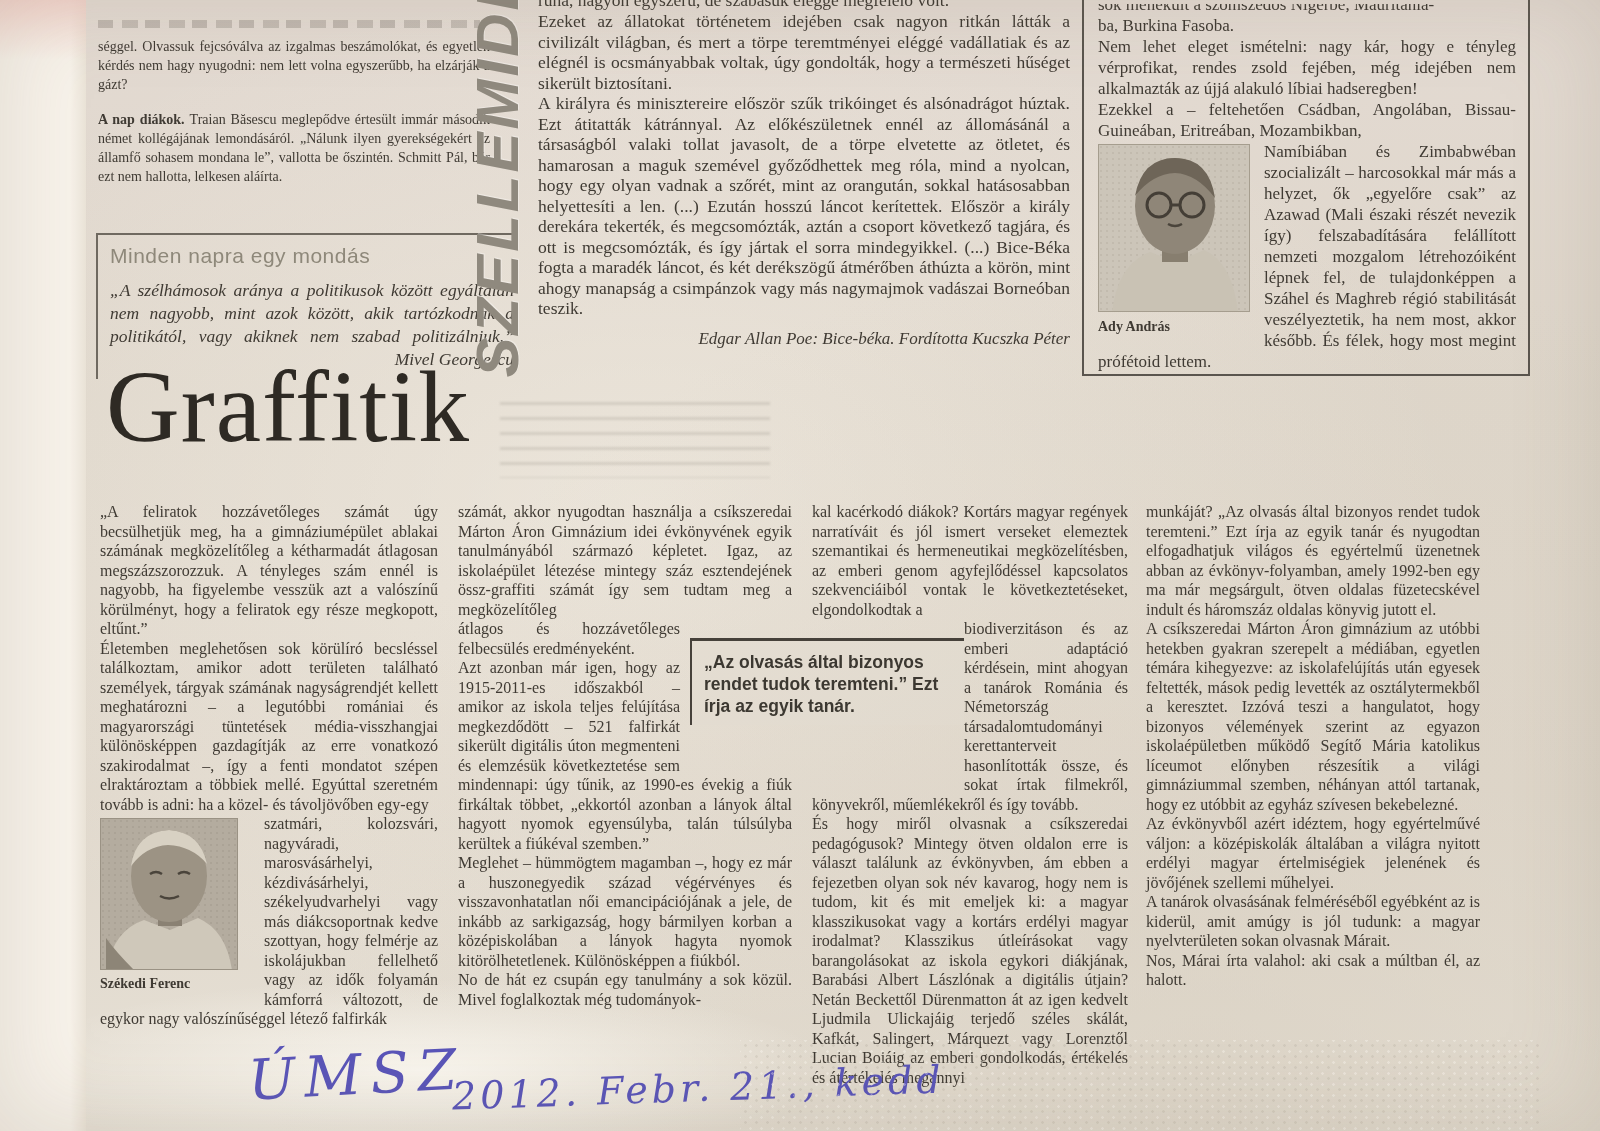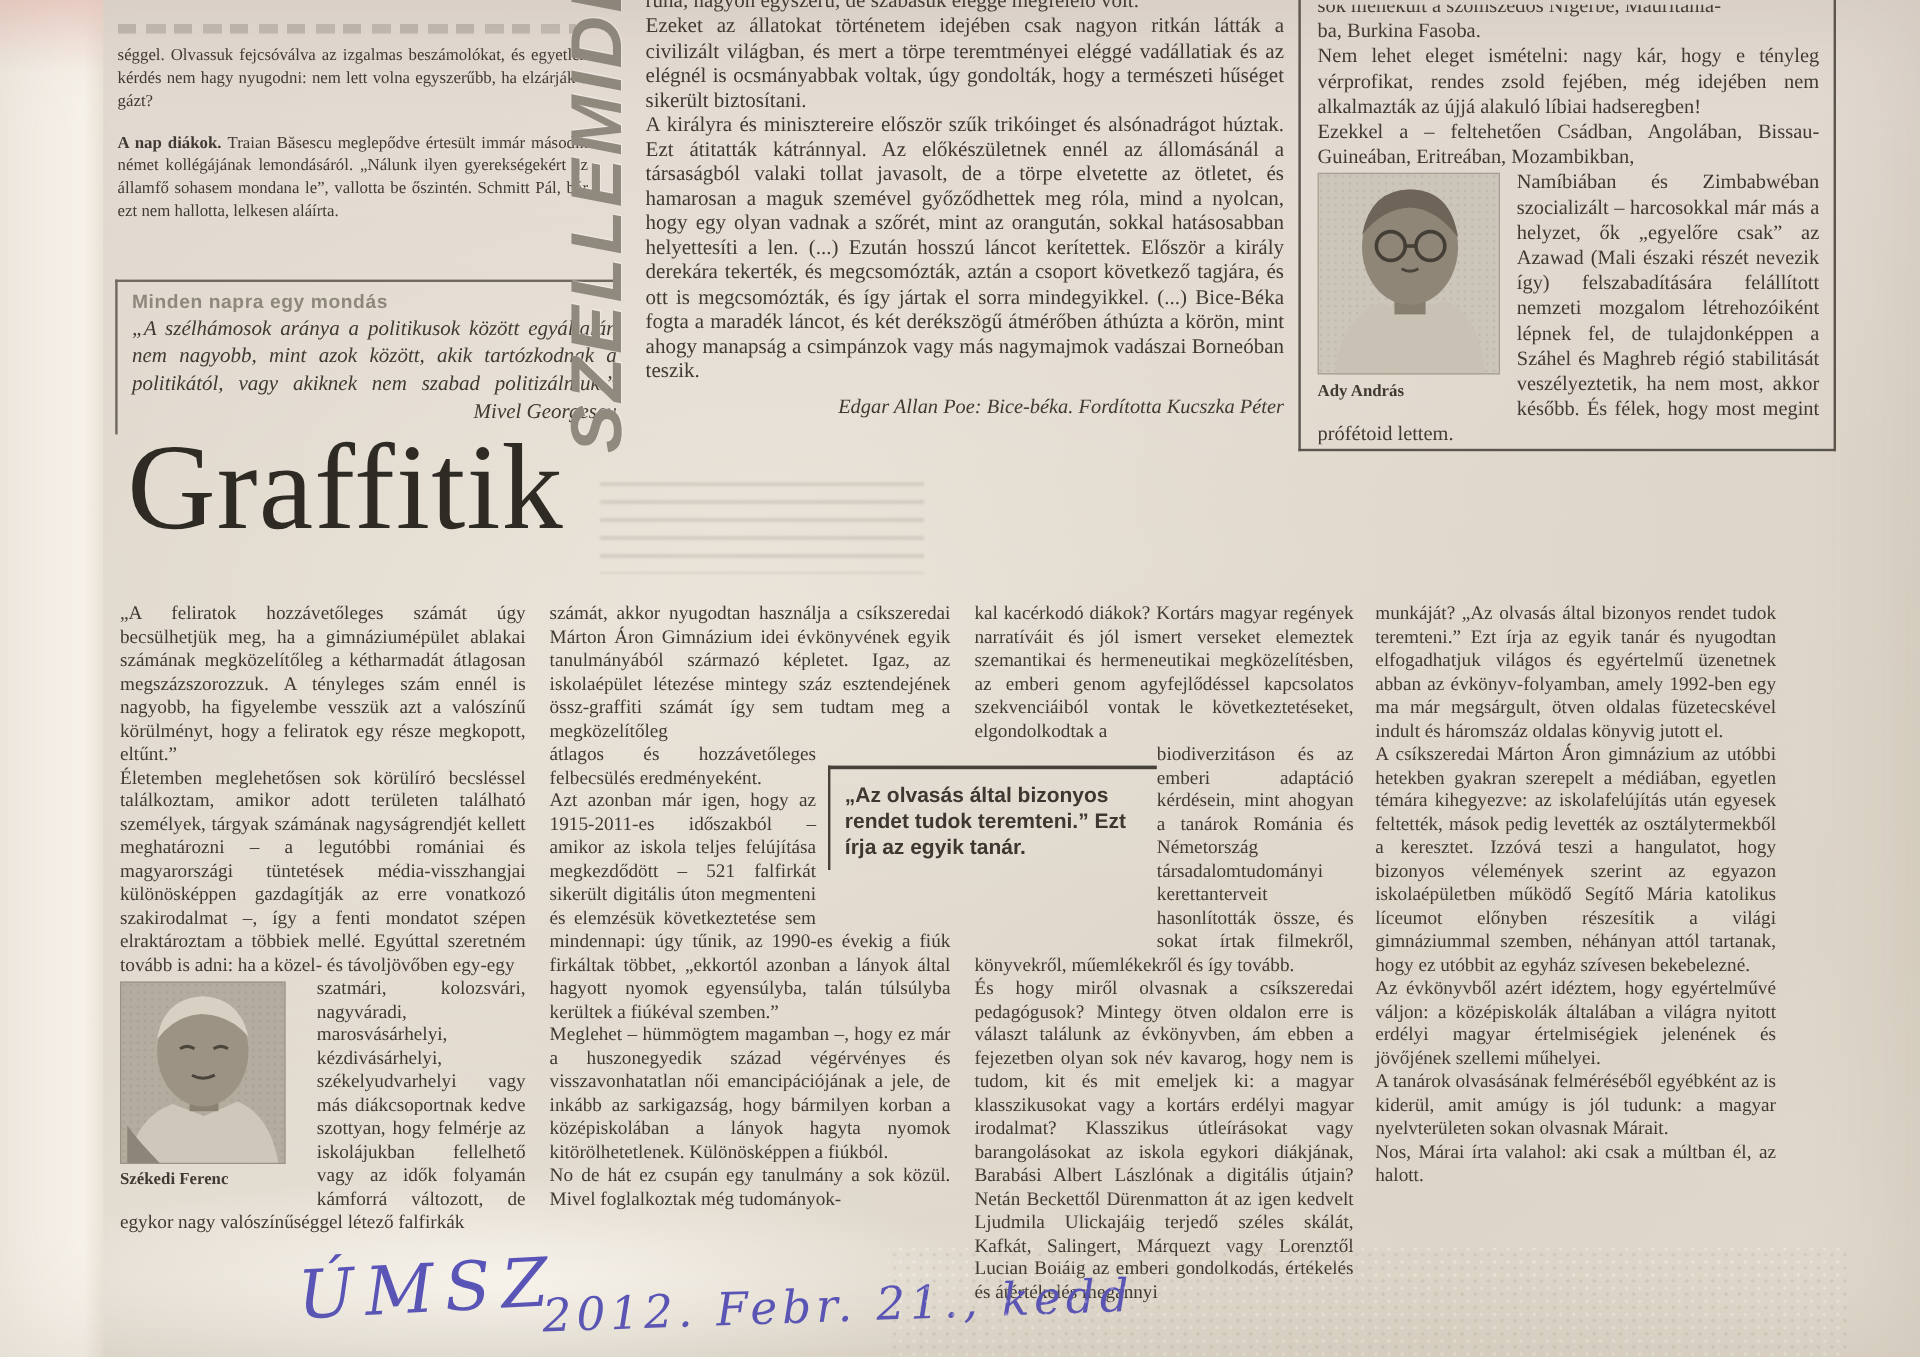--- a/index.html
+++ b/index.html
@@ -25,22 +25,22 @@
   .ghostcut{height:8px;margin:2px 10px 9px 0;opacity:.5;
     background:repeating-linear-gradient(90deg,rgba(70,63,54,.45) 0 15px,rgba(70,63,54,0) 15px 24px,rgba(70,63,54,.4) 24px 40px,rgba(70,63,54,0) 40px 47px);}
   
   .tl{position:absolute;left:98px;top:18px;width:392px;font-size:14px;line-height:19px;}
   .tl p{margin:0 0 0 0;}
   .tl .p2{margin-top:16px;}
   
   .qbox{position:absolute;left:96px;top:233px;width:404px;
     border-top:2px solid #6f6960;border-left:2px solid #6f6960;
     padding:9px 2px 8px 12px;}
-  .qtitle{font-family:"Liberation Sans",sans-serif;font-weight:bold;font-size:16px;
-    color:#8e887a;letter-spacing:.5px;}
+  .qtitle{font-family:"Liberation Sans",sans-serif;font-weight:normal;font-size:21px;
+    color:#8e887a;letter-spacing:.5px;margin-bottom:11px;}
   .qtext{font-style:italic;font-size:17.5px;line-height:23px;margin:0;
     text-align:justify;text-align-last:right;}
   
   .banner{position:absolute;left:270px;top:90px;width:480px;height:95px;
     transform:rotate(-90deg);font-family:"Liberation Sans",sans-serif;
     font-weight:bold;font-style:italic;font-size:60px;letter-spacing:3px;
     color:#8f897e;text-shadow:1px 1px 0 rgba(255,255,255,.35);white-space:nowrap;}
   
   .poe{position:absolute;left:538px;top:0;width:532px;font-size:17.5px;line-height:20.5px;}
   .poe .attr{text-align:right;font-style:italic;font-size:17px;margin:10px 0 0;}

